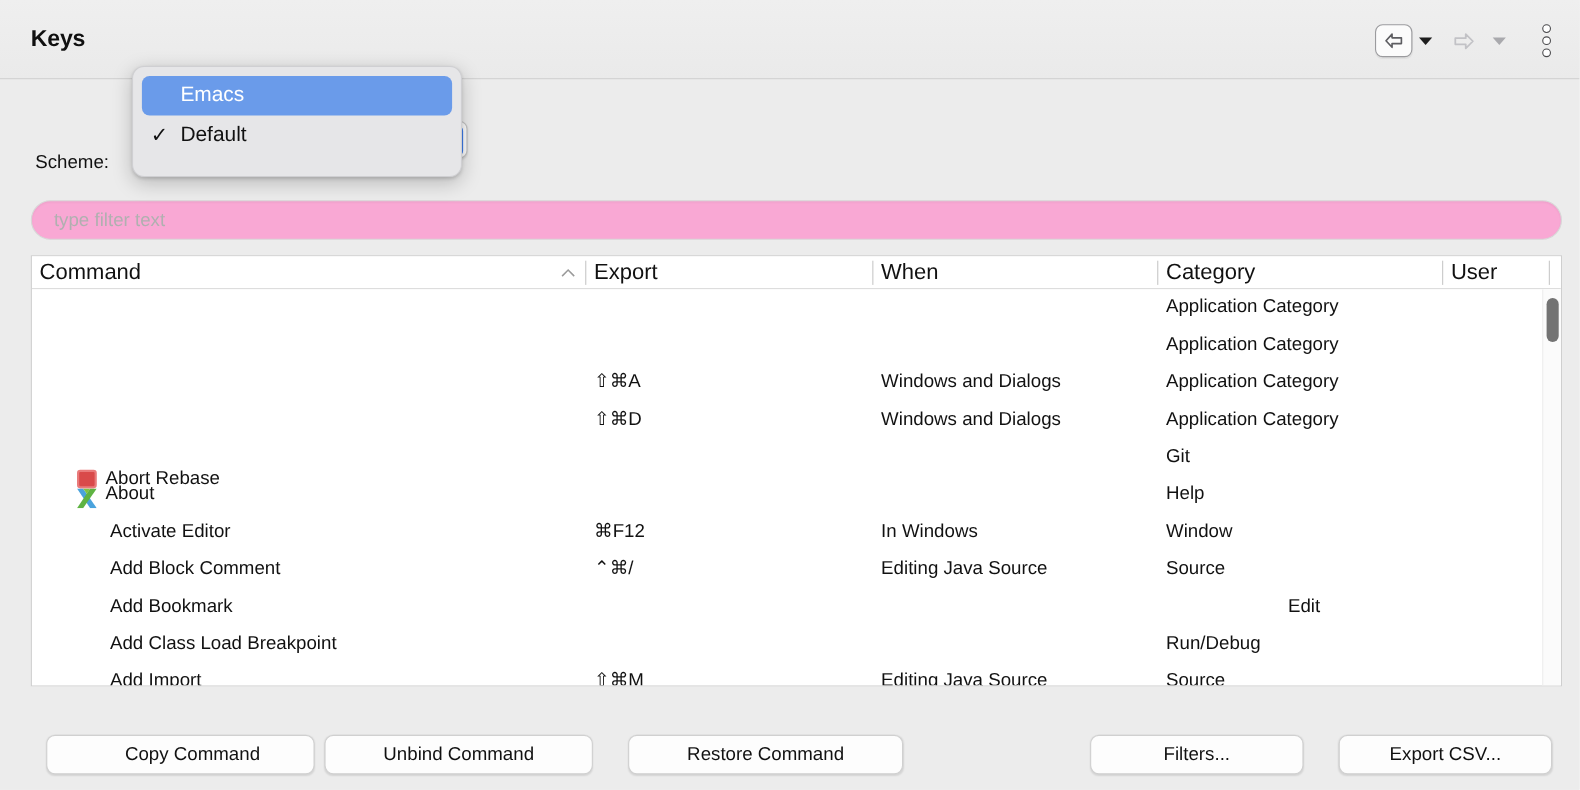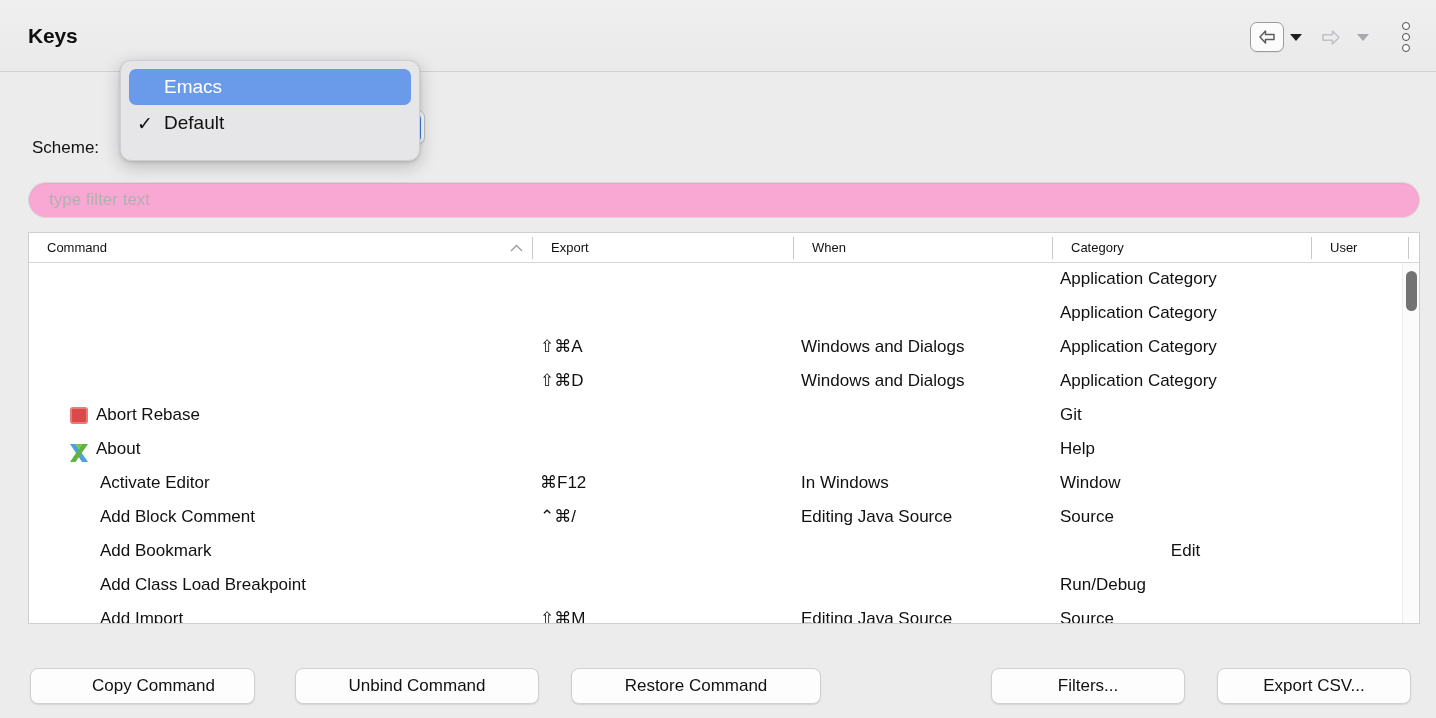--- a/index.html
+++ b/index.html
@@ -191,23 +191,23 @@
     position: relative;
     height: 30px;
     background: #ffffff;
     border-bottom: 1px solid #d5d5d5;
   }
   .th {
     position: absolute;
     top: 0;
     height: 30px;
     line-height: 30px;
-    font-size: 13px;
-    color: #111;
-    padding-left: 18px;
+    font-size: 20px;
+    color: #111;
+    padding-left: 7px;
     white-space: nowrap;
   }
   .col-sep {
     position: absolute;
     top: 4px;
     width: 1px; height: 22px;
     background: #c8c8c8;
   }
   .sort-chevron {
     position: absolute;
@@ -397,21 +397,21 @@
 
       <div class="row" style="top:101px;">
         <div class="cell cmd" style="left:34px;width:469px;"></div>
         <div class="cell" style="left:504px;width:260px;">⇧⌘D</div>
         <div class="cell" style="left:765px;width:258px;">Windows and Dialogs</div>
         <div class="cell" style="left:1024px;width:258px;">Application Category</div>
         <div class="cell" style="left:1283px;width:96px;"></div>
       </div>
 
       <div class="row" style="top:135px;">
-        <div class="cell cmd" style="left:34px;width:469px;">
+        <div class="cell cmd" style="left:34px;width:469px;margin-top:20px;">
           <span class="row-icon icon-stop"></span>
           <span>Abort Rebase</span>
         </div>
         <div class="cell" style="left:504px;width:260px;"></div>
         <div class="cell" style="left:765px;width:258px;"></div>
         <div class="cell" style="left:1024px;width:258px;">Git</div>
         <div class="cell" style="left:1283px;width:96px;"></div>
       </div>
 
       <div class="row" style="top:169px;">
@@ -471,20 +471,20 @@
         <div class="cell" style="left:1283px;width:96px;"></div>
       </div>
 
       <div class="vscroll">
         <div class="vthumb"></div>
       </div>
     </div>
   </div>
 
   <div class="btnbar">
-    <button class="btn" style="left:30px;width:225px;padding-left:22px;">Copy Command</button>
+    <button class="btn" style="left:42px;width:244px;padding-left:22px;">Copy Command</button>
     <button class="btn" style="left:295px;width:244px;">Unbind Command</button>
     <button class="btn" style="left:571px;width:250px;">Restore Command</button>
     <button class="btn" style="left:991px;width:194px;">Filters...</button>
     <button class="btn" style="left:1217px;width:194px;">Export CSV...</button>
   </div>
 
 </div>
 
 </body></html>

